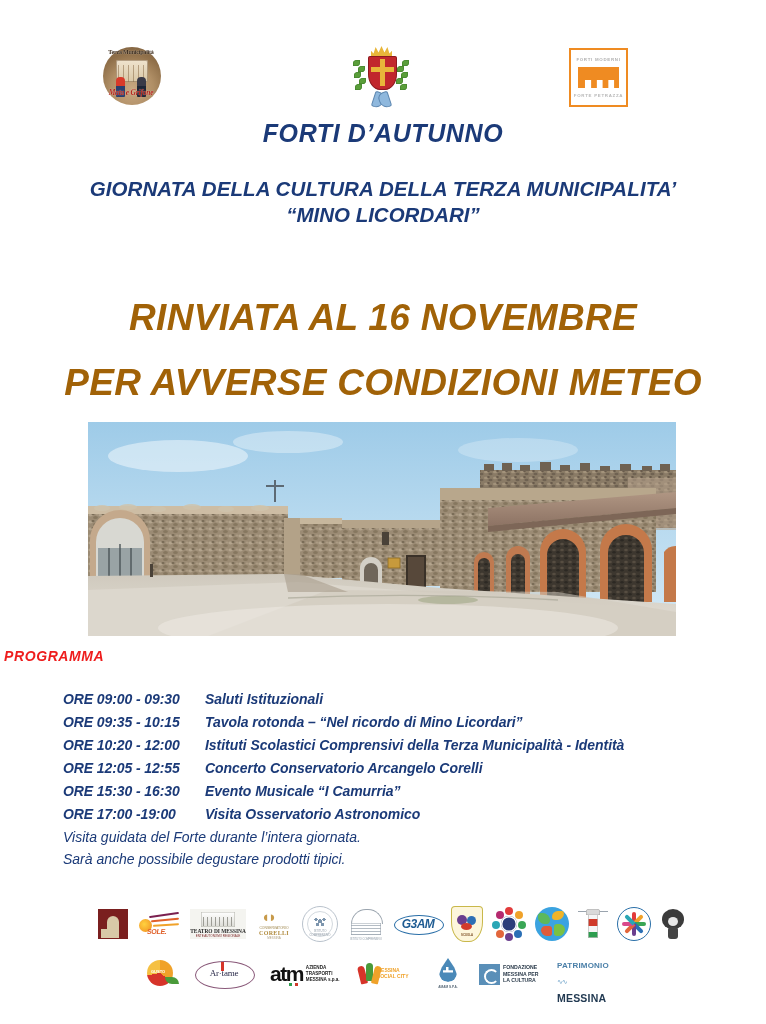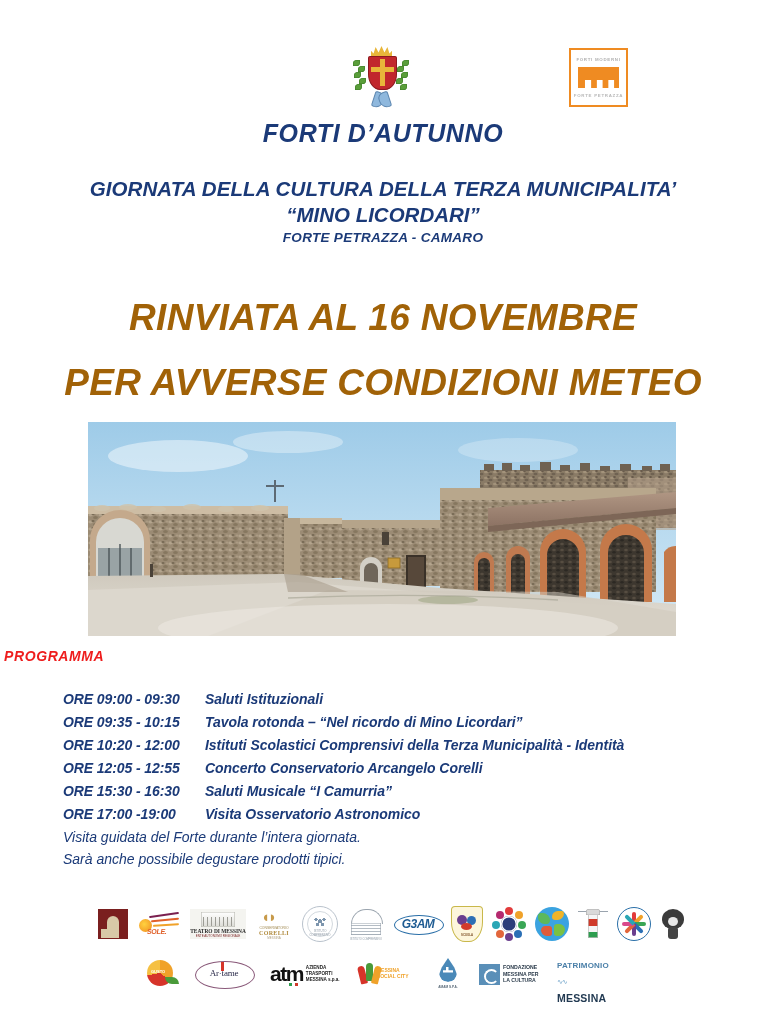--- a/index.html
+++ b/index.html
@@ -499,20 +499,31 @@
   .l-pm .t2{font-size:10.5px;font-weight:bold;color:#223a52;letter-spacing:.2px;}
   .l-pm .wv{display:inline-block;color:#6aa0c8;font-size:7px;letter-spacing:-1px;}
 </style>
 </head>
 <body>
 
 <div class="poster">
 
   <div class="top-logos">
 
+    <div class="logo-muni">
+      <div class="muni-wrap">
+        <div class="muni-disc">
+          <div class="muni-bld"></div>
+          <div class="muni-f1"></div>
+          <div class="muni-f2"></div>
+        </div>
+        <div class="muni-top-txt">Terza Municipalità</div>
+        <div class="muni-bot-txt">Mata e Grifone</div>
+      </div>
+    </div>
 
     <div class="logo-crest">
       <div class="crest">
         <div class="crest-leaf l">
           <span style="left:0;top:2px"></span>
             <span style="left:5px;top:8px"></span>
           <span style="left:1px;top:14px"></span>
             <span style="left:6px;top:20px"></span>
           <span style="left:2px;top:26px"></span>
         </div>
@@ -538,21 +549,20 @@
         <div class="fshape"></div>
         <div class="ftxt-bot">FORTE PETRAZZA</div>
       </div>
     </div>
   </div>
 
   <div class="title-block">
     <p class="t-main">FORTI D’AUTUNNO</p>
     <p class="t-sub1">GIORNATA DELLA CULTURA DELLA TERZA MUNICIPALITA’</p>
     <p class="t-sub2">“MINO LICORDARI”</p>
-    <p class="t-place">FORTE PETRAZZA - CAMARO</p>
   </div>
 
   <div class="alert">
     <p class="alert-l1">RINVIATA AL 16 NOVEMBRE</p>
     <p class="alert-l2">PER AVVERSE CONDIZIONI METEO</p>
   </div>
 
   <div class="photo">
     <svg width="588" height="214" viewBox="0 0 588 214" xmlns="http://www.w3.org/2000/svg" aria-hidden="true">
       <defs>
@@ -708,21 +718,21 @@
     <div class="prog-row">
       <div class="prog-time">ORE 10:20 - 12:00</div>
       <div class="prog-desc">Istituti Scolastici Comprensivi della Terza Municipalità - Identità</div>
     </div>
     <div class="prog-row">
       <div class="prog-time">ORE 12:05 - 12:55</div>
       <div class="prog-desc">Concerto Conservatorio Arcangelo Corelli</div>
     </div>
     <div class="prog-row">
       <div class="prog-time">ORE 15:30 - 16:30</div>
-      <div class="prog-desc">Saluti Musicale “I Camurria”</div>
+      <div class="prog-desc">Evento Musicale “I Camurria”</div>
     </div>
     <div class="prog-row">
       <div class="prog-time">ORE 17:00 -19:00</div>
       <div class="prog-desc">Visita Osservatorio Astronomico</div>
     </div>
   </div>
 
   <div class="prog-notes">
     <div class="prog-note">Visita guidata del Forte durante l’intera giornata.</div>
     <div class="prog-note">Sarà anche possibile degustare prodotti tipici.</div>

